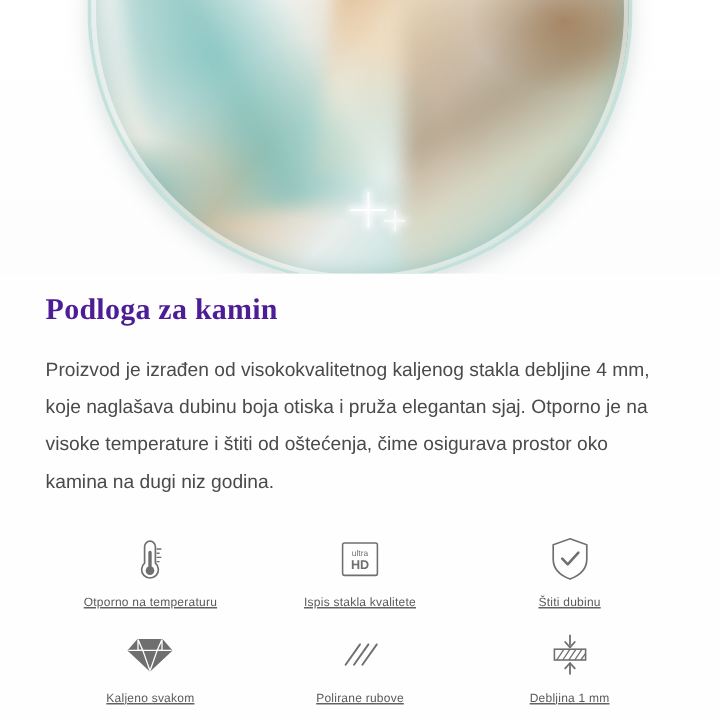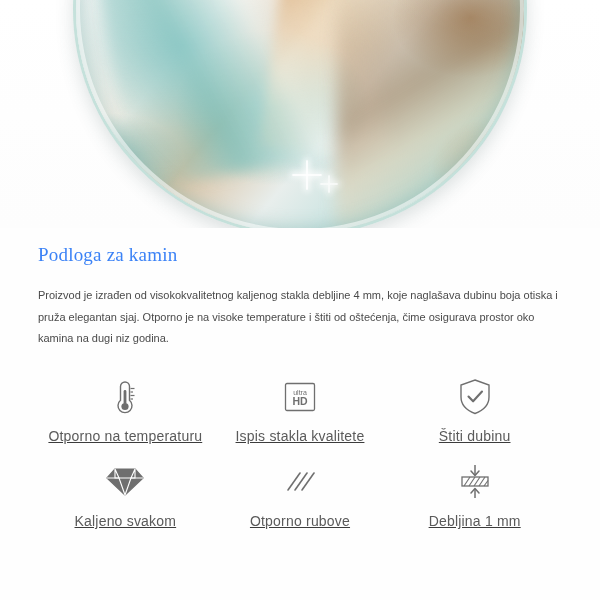--- a/index.html
+++ b/index.html
@@ -141,33 +141,33 @@
   .sparkle-1 { left: 292px; top: 160px; }
   .sparkle-2 { left: 320px; top: 175px; width: 18px; height: 18px; opacity: 0.85; }
 
   
   .content {
     padding: 0 38px;
     box-sizing: border-box;
   }
   .headline {
     font-family: "Liberation Serif", serif;
-    font-size: 19px;
+    font-size: 25px;
     line-height: 1.32;
-    font-weight: 400;
-    color: #3b82f6;
+    font-weight: 700;
+    color: #4c1d95;
     margin: 14px 0 0 0;
     letter-spacing: 0.2px;
   }
   .headline .line2 {
     display: block;
   }
   .body-copy {
     margin: 18px 0 0 0;
-    font-size: 11px;
+    font-size: 16px;
     line-height: 1.95;
     color: #4a4a4a;
     max-width: 528px;
   }
 
   
   .features {
     margin-top: 26px;
     display: grid;
     grid-template-columns: repeat(3, 1fr);
@@ -182,21 +182,21 @@
   }
   .feature-icon {
     height: 44px;
     display: flex;
     align-items: center;
     justify-content: center;
     color: #6f6f6f;
   }
   .feature-label {
     margin-top: 9px;
-    font-size: 14px;
+    font-size: 10px;
     color: #5a5a5a;
     letter-spacing: 0.2px;
     text-align: center;
   }
   svg { display: block; }
 </style>
 </head>
 <body>
 
 <div class="page">
@@ -275,21 +275,21 @@
       <div class="feature">
         <div class="feature-icon">
           <svg width="40" height="32" viewBox="0 0 40 32">
             <g stroke="#6f6f6f" stroke-width="1.6" stroke-linecap="round">
               <line x1="8" y1="24" x2="20" y2="7"></line>
               <line x1="15" y1="24" x2="27" y2="7"></line>
               <line x1="22" y1="24" x2="34" y2="7"></line>
             </g>
           </svg>
         </div>
-        <div class="feature-label">Otporno rubove</div>
+        <div class="feature-label">Polirane rubove</div>
       </div>
 
       <div class="feature">
         <div class="feature-icon">
           <svg width="40" height="40" viewBox="0 0 40 40">
             <line x1="20" y1="3" x2="20" y2="12" stroke="#6f6f6f" stroke-width="1.5"></line>
             <path d="M16 9 l4 4.5 4 -4.5" fill="none" stroke="#6f6f6f" stroke-width="1.5" stroke-linecap="round" stroke-linejoin="round"></path>
             <rect x="7" y="15" width="26" height="9" fill="none" stroke="#6f6f6f" stroke-width="1.3"></rect>
             <g stroke="#6f6f6f" stroke-width="1.1">
               <line x1="9" y1="24" x2="15" y2="15"></line>

